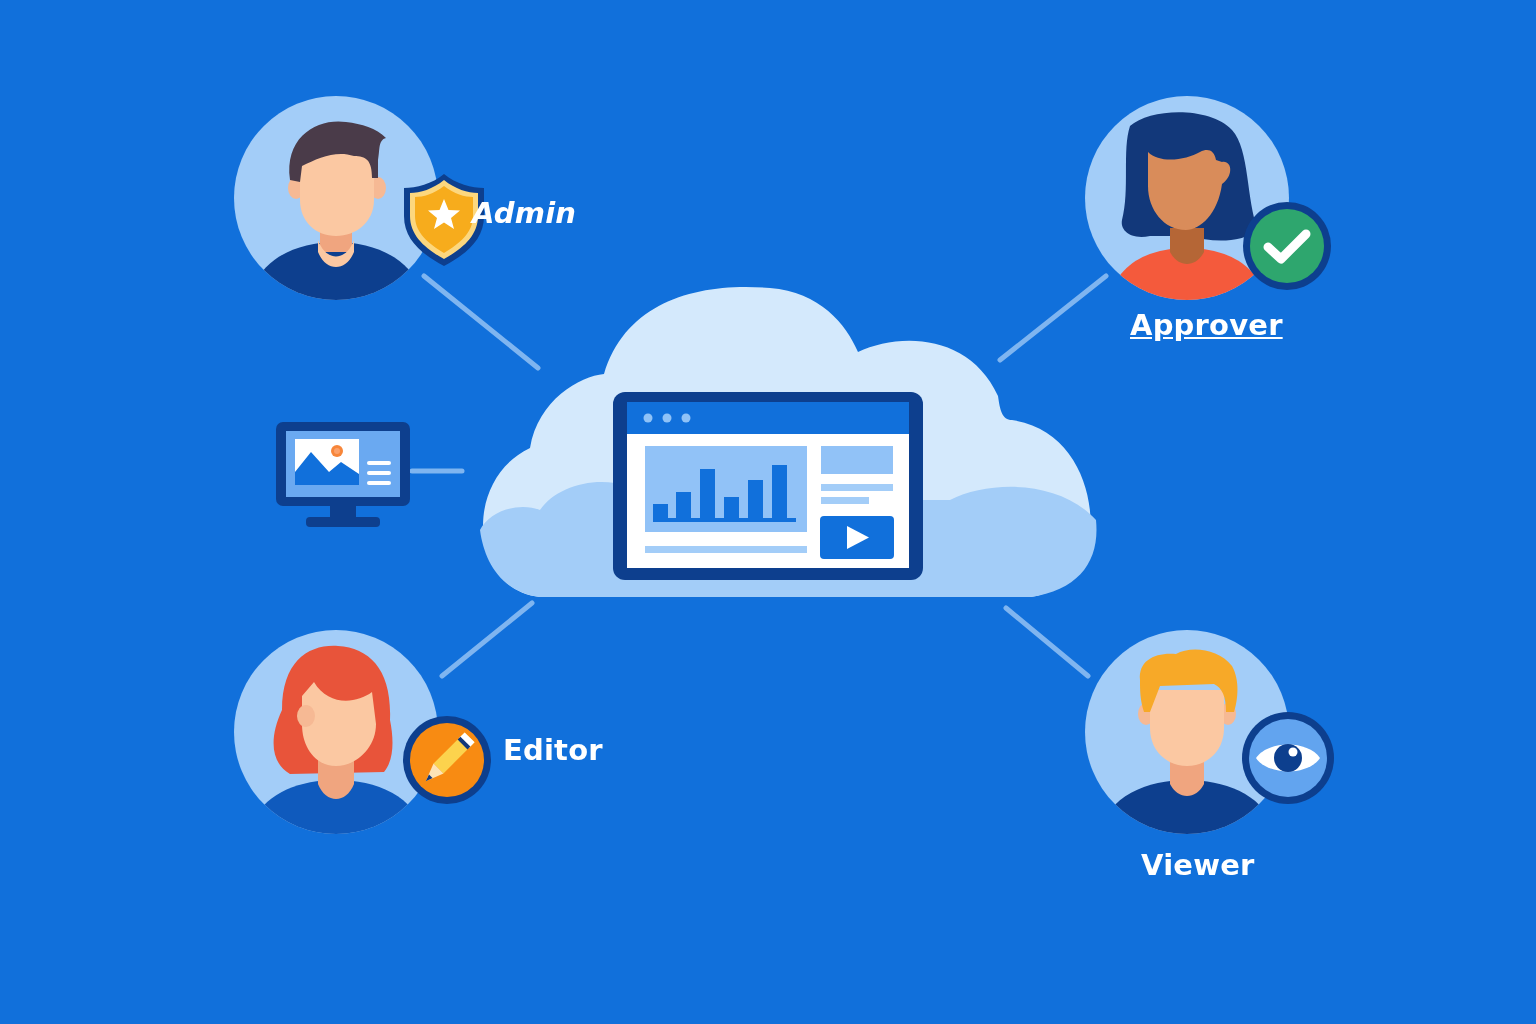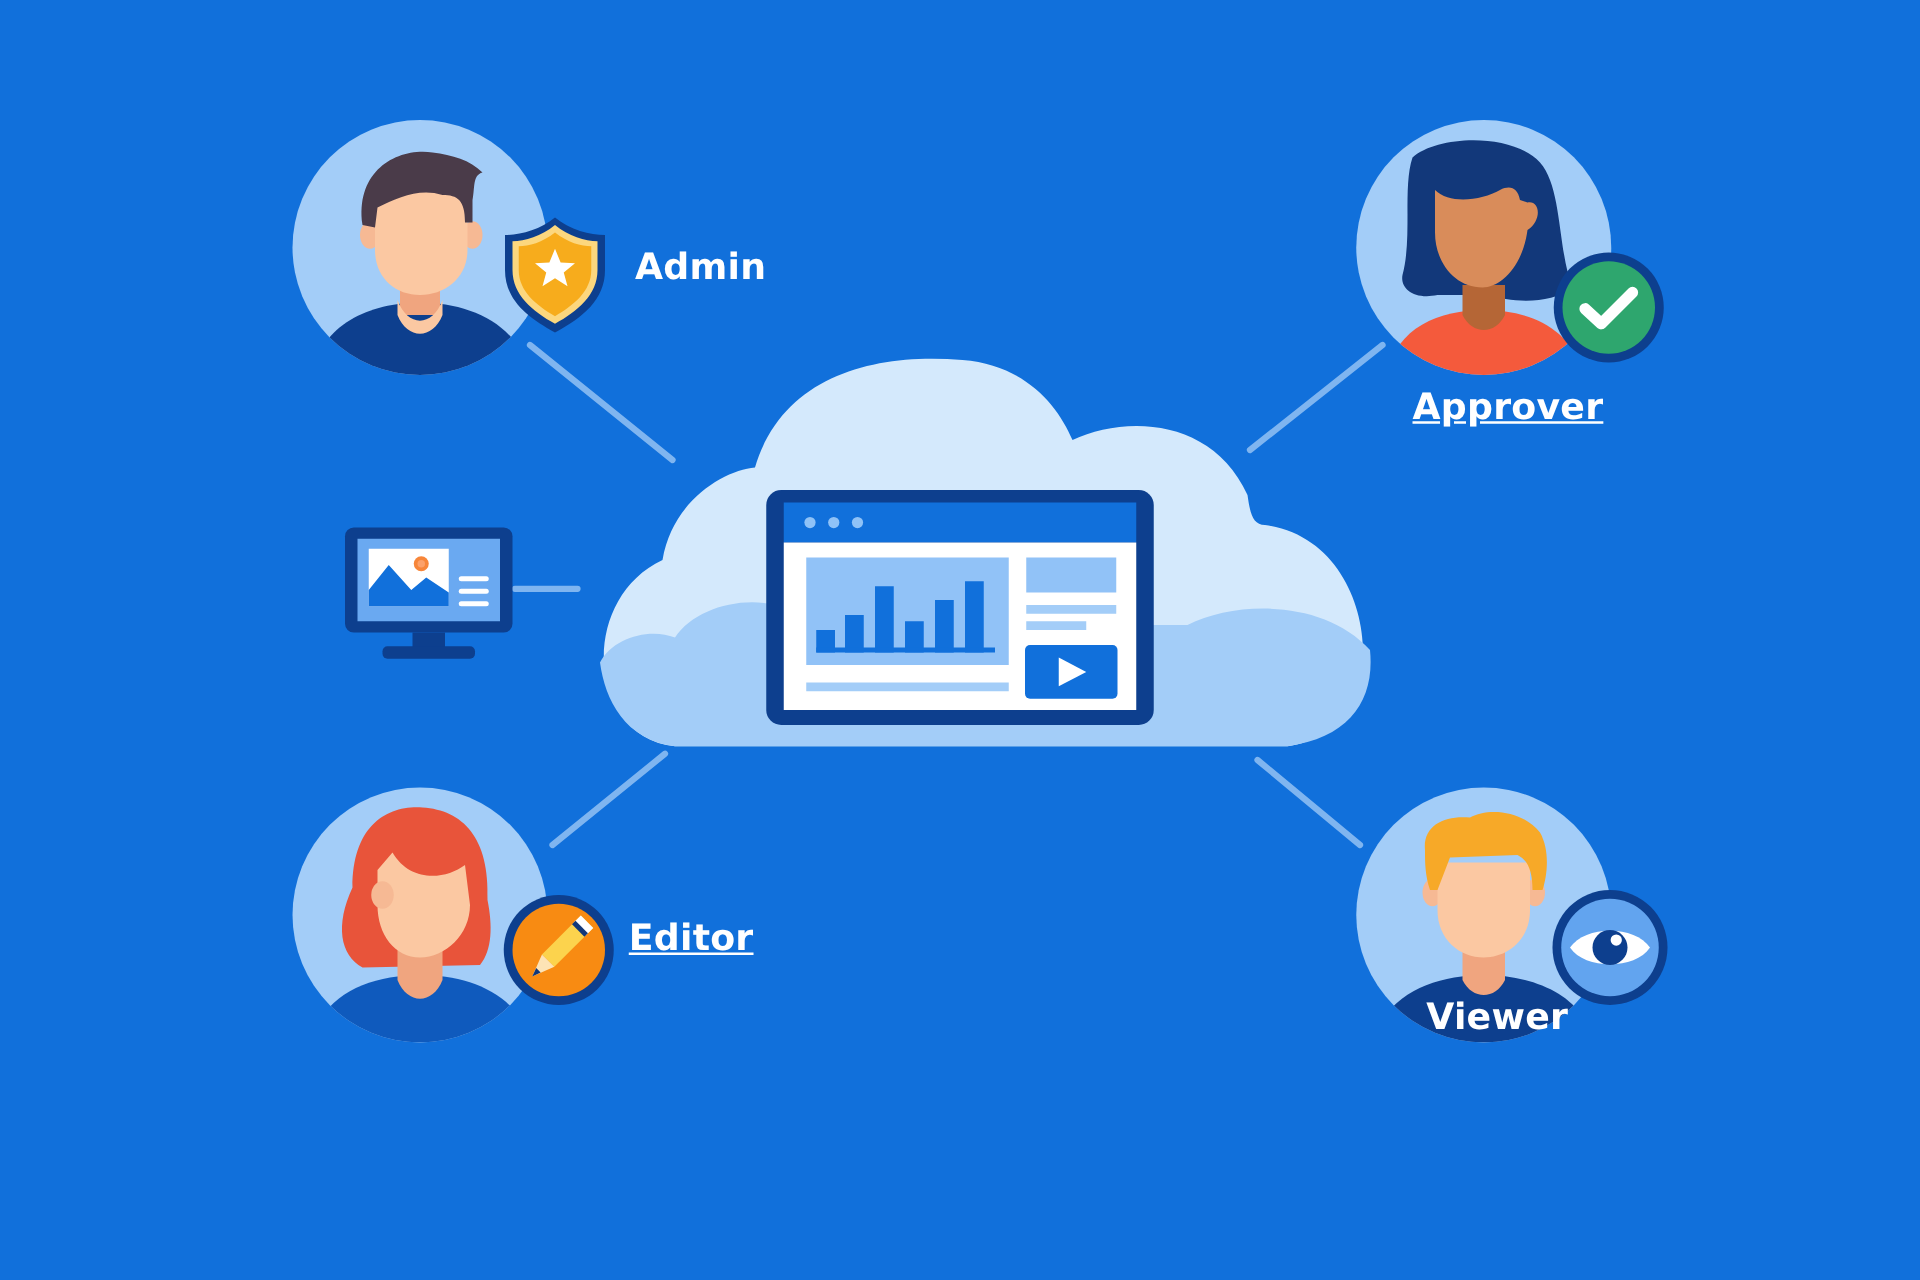--- a/index.html
+++ b/index.html
@@ -155,18 +155,18 @@
     <g>
       <circle cx="1288" cy="758" r="46" fill="#0d3f8e"></circle>
       <circle cx="1288" cy="758" r="39" fill="#62a4ef"></circle>
       <path d="M 1256 758 C 1268 740 1308 740 1320 758 C 1308 776 1268 776 1256 758 Z" fill="#ffffff"></path>
       <circle cx="1288" cy="758" r="14" fill="#0d3f8e"></circle>
       <circle cx="1293" cy="752" r="4.5" fill="#ffffff"></circle>
     </g>
   </g>
 </svg>
 
-<div class="label" style="left:508px; top:196px;">Admin</div>
+<div class="label" style="left:472px; top:196px;font-style:italic;">Admin</div>
 <div class="label" style="left:1130px; top:308px;text-decoration:underline;">Approver</div>
-<div class="label" style="left:503px; top:733px;text-decoration:underline;">Editor</div>
-<div class="label" style="left:1141px; top:796px;">Viewer</div>
+<div class="label" style="left:503px; top:733px;">Editor</div>
+<div class="label" style="left:1141px; top:848px;">Viewer</div>
 
 </div>
 
 </body></html>

